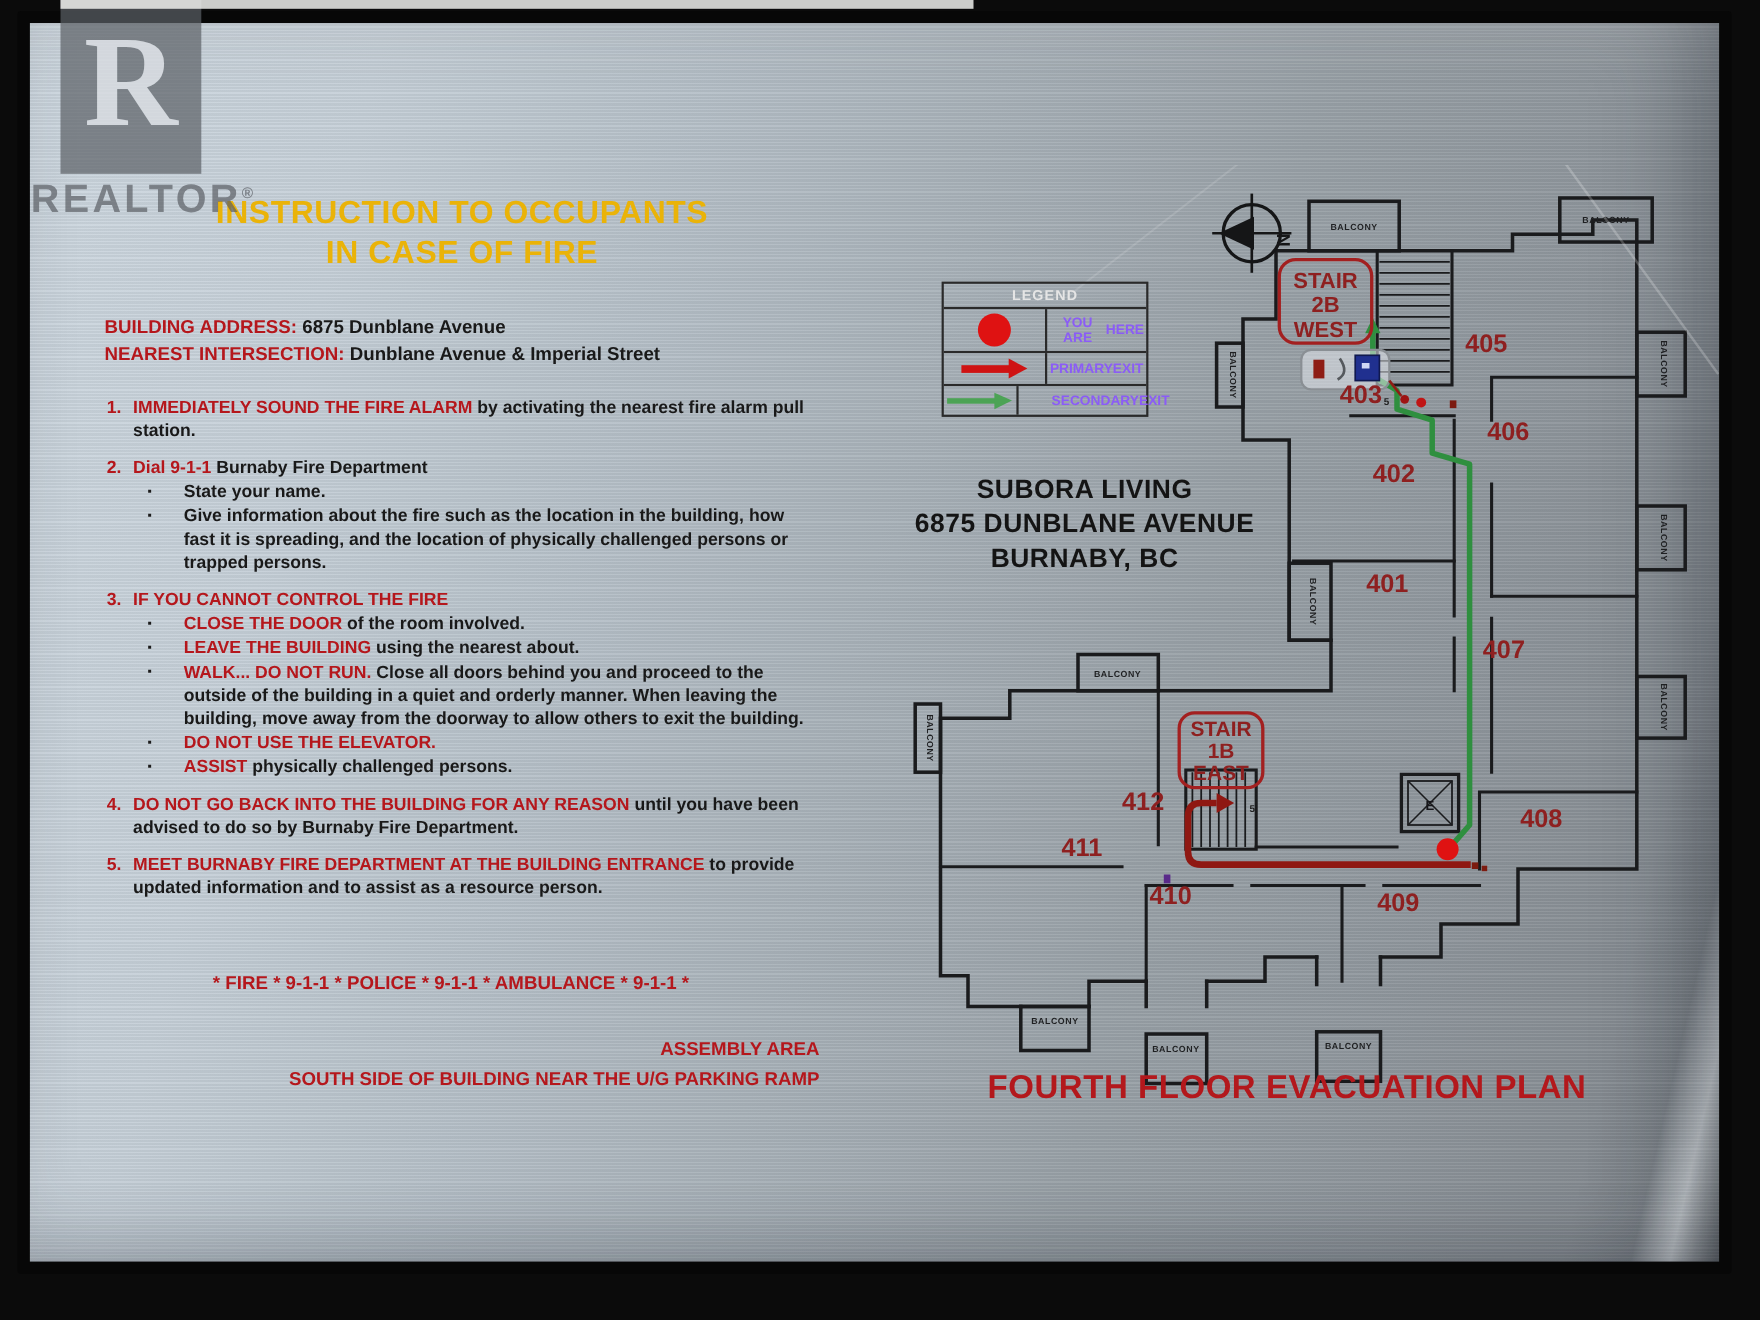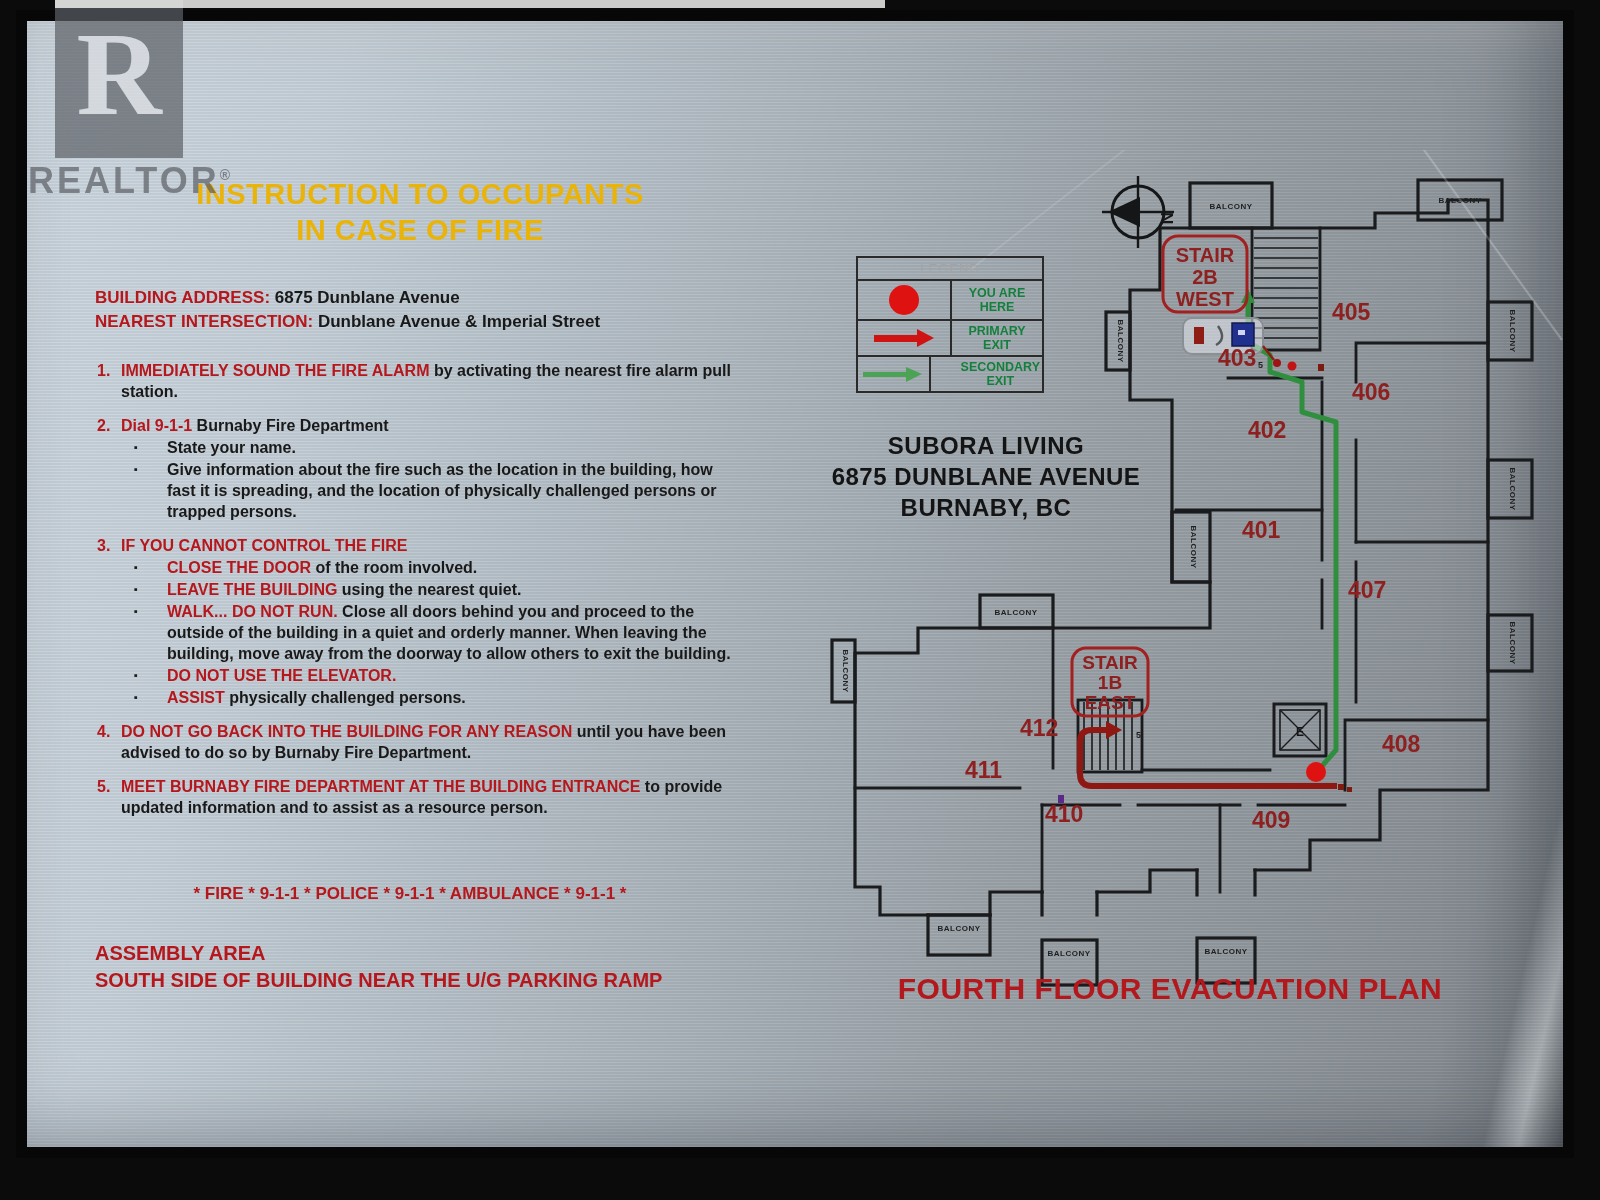--- a/index.html
+++ b/index.html
@@ -30,32 +30,32 @@
   .red{color:#b5171c;} .blk{color:#191919;}
   .inst{position:absolute;left:95px;top:360px;width:650px;z-index:3;font-size:16px;font-weight:700;line-height:21px;color:#191919;}
   .item{position:relative;margin-bottom:13px;}
   .item .num{position:absolute;left:2px;top:0;color:#b5171c;}
   .item .body{margin-left:26px;}
   .item ul{list-style:none;margin:1px 0 0 0;padding:0;}
   .item ul li{position:relative;padding-left:46px;margin:0 0 1px 0;}
   .item ul li::before{content:"\25AA";position:absolute;left:13px;top:0;font-size:11px;color:#1b1b1b;}
   .phone{position:absolute;left:95px;top:884px;width:630px;text-align:center;
          color:#b5171c;font-size:17px;font-weight:700;z-index:3;}
-  .assembly{position:absolute;left:95px;top:940px;width:650px;text-align:left;
-            color:#b5171c;font-size:20px;font-weight:700;line-height:27px;z-index:3;}
+  .assembly{position:absolute;left:95px;top:940px;width:650px;text-align:right;
+            color:#b5171c;font-size:17px;font-weight:700;line-height:27px;z-index:3;}
 
   
   .legend{position:absolute;left:856px;top:256px;width:184px;border:2px solid #2a2a2a;z-index:4;}
-  .legend .hd{border-bottom:2px solid #2a2a2a;text-align:center;font-size:13px;font-weight:400;
-              letter-spacing:1px;color:#a3a3a3;padding:3px 0;}
+  .legend .hd{border-bottom:2px solid #2a2a2a;text-align:center;font-size:13px;font-weight:700;
+              letter-spacing:1px;color:#e5e5e5;padding:3px 0;}
   .lrow{display:flex;border-bottom:2px solid #2a2a2a;}
   .lrow:last-child{border-bottom:none;gap:28px;}
   .lrow .sym{width:92px;border-right:2px solid #2a2a2a;display:flex;align-items:center;justify-content:center;padding:4px 0;}
-  .lrow .lab{flex:1;display:flex;flex-direction:column;align-items:center;justify-content:center;
-             font-size:12.5px;font-weight:700;color:#15803d;line-height:14px;text-align:center;padding:3px 2px;}
+  .lrow .lab{flex:1;display:flex;flex-direction:row;align-items:center;justify-content:center;
+             font-size:12.5px;font-weight:700;color:#8b5cf6;line-height:14px;text-align:center;padding:3px 2px;}
   .dot-sym{width:30px;height:30px;border-radius:50%;background:#df1212;}
 
   
   .bname{position:absolute;left:818px;top:430px;width:336px;text-align:center;z-index:3;
          color:#141414;font-size:24px;font-weight:700;line-height:31px;letter-spacing:.5px;}
   .plan-title{position:absolute;left:870px;top:972px;width:600px;text-align:center;z-index:3;
               color:#b3181c;font-size:30px;font-weight:700;letter-spacing:.5px;}
 
   .plan-svg{position:absolute;left:820px;top:150px;z-index:2;}
   text{font-family:"Liberation Sans",sans-serif;}
@@ -96,21 +96,21 @@
           <li><span class="blk">State your name.</span></li>
           <li><span class="blk">Give information about the fire such as the location in the building, how fast it is spreading, and the location of physically challenged persons or trapped persons.</span></li>
         </ul>
       </div>
     </div>
     <div class="item">
       <span class="num">3.</span>
       <div class="body"><span class="red">IF YOU CANNOT CONTROL THE FIRE</span>
         <ul>
           <li><span class="red">CLOSE THE DOOR</span><span class="blk"> of the room involved.</span></li>
-          <li><span class="red">LEAVE THE BUILDING</span><span class="blk"> using the nearest quiet.</span></li>
+          <li><span class="red">LEAVE THE BUILDING</span><span class="blk"> using the nearest about.</span></li>
           <li><span class="red">WALK... DO NOT RUN.</span><span class="blk">  Close all doors behind you and proceed to the outside of the building in a quiet and orderly manner. When leaving the building, move away from the doorway to allow others to exit the building.</span></li>
           <li><span class="red">DO NOT USE THE ELEVATOR.</span><span class="blk"></span></li>
           <li><span class="red">ASSIST</span><span class="blk"> physically challenged persons.</span></li>
         </ul>
       </div>
     </div>
     <div class="item">
       <span class="num">4.</span>
       <div class="body"><span class="red">DO NOT GO BACK INTO THE BUILDING FOR ANY REASON</span><span class="blk"> until you have been advised to do so by Burnaby Fire Department.</span></div>
     </div>

